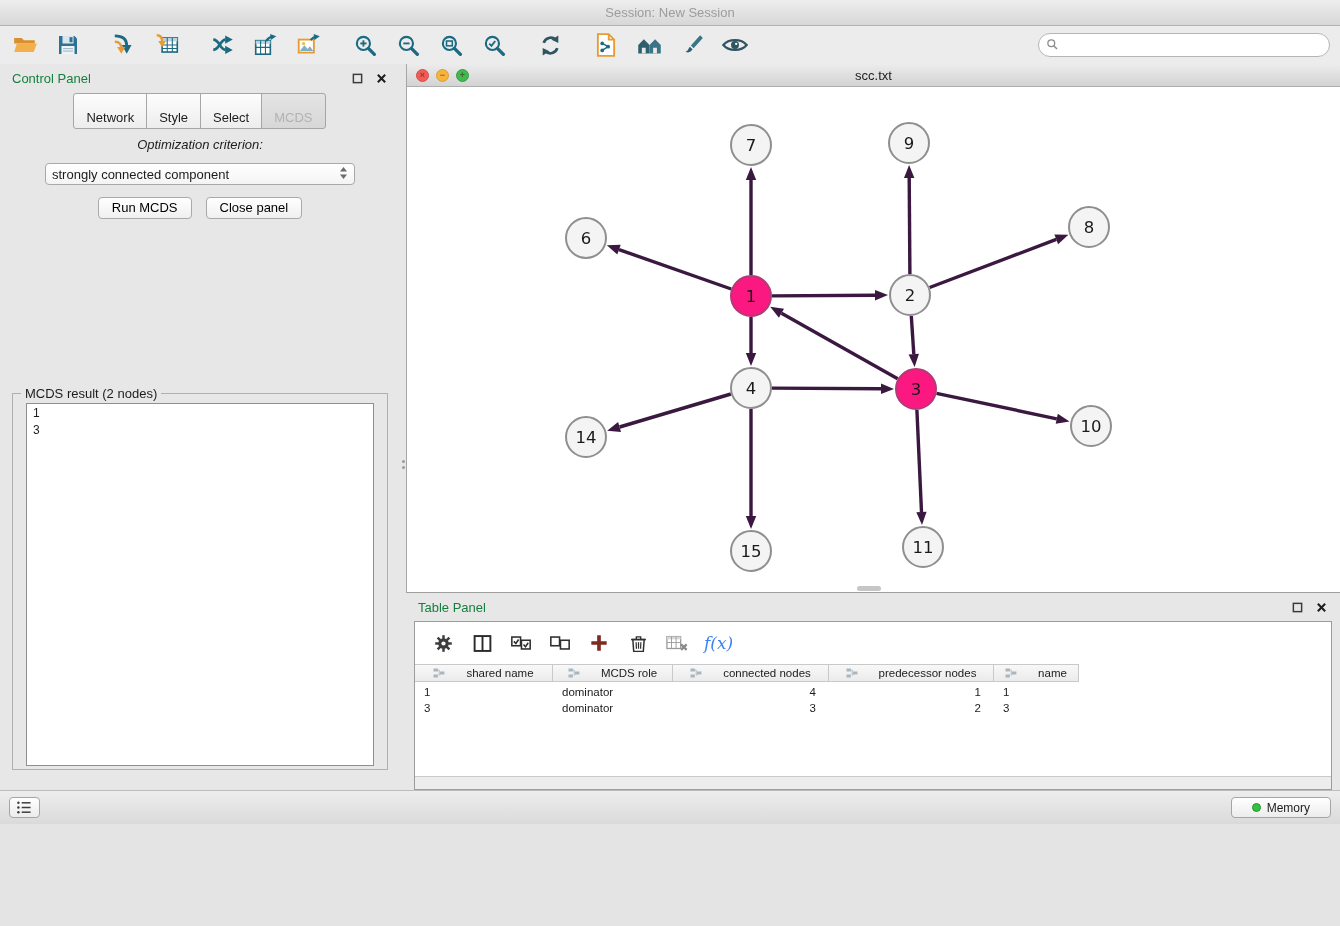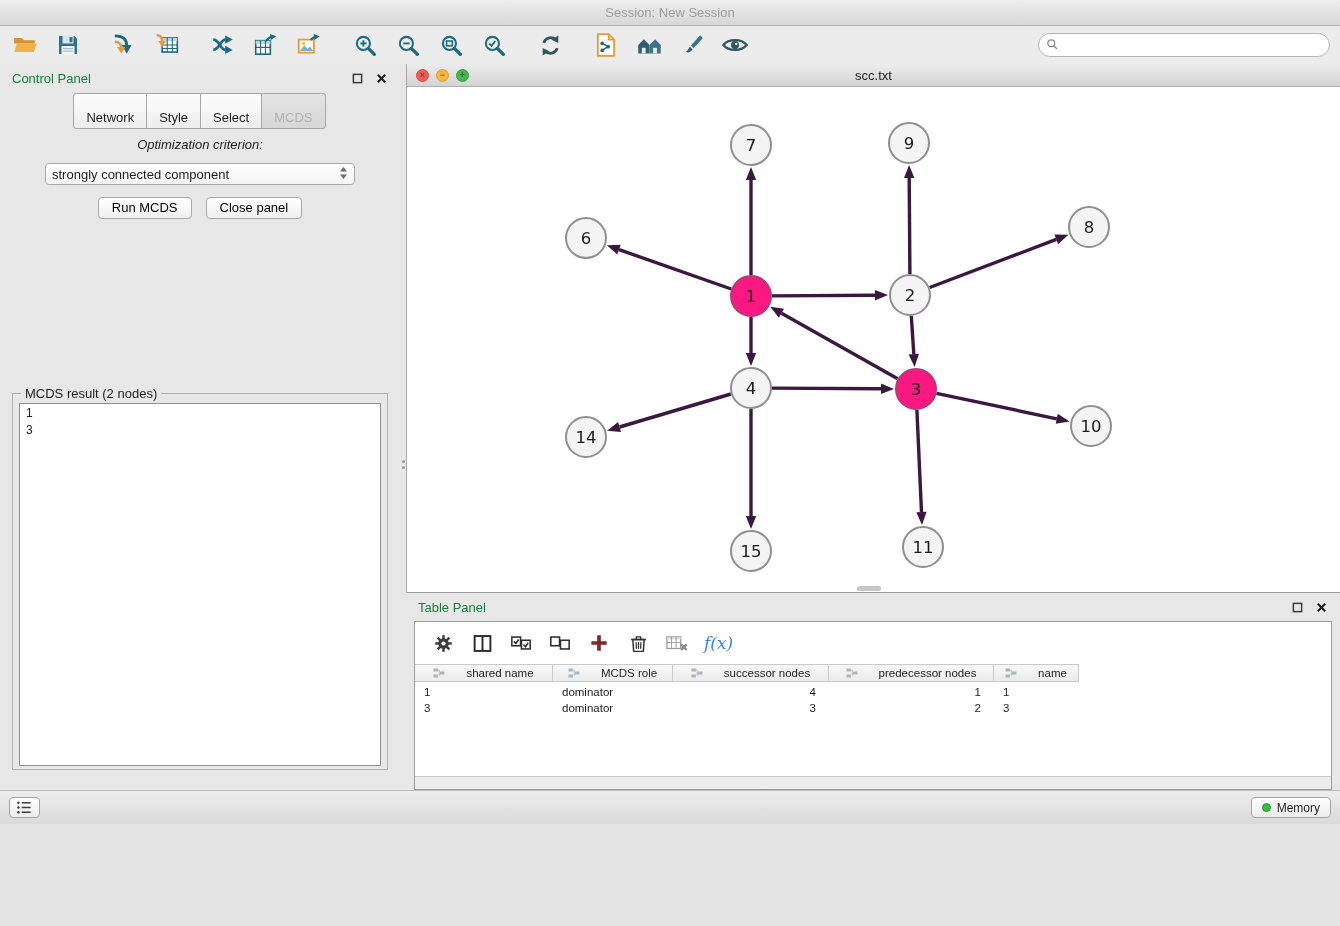--- a/index.html
+++ b/index.html
@@ -31,21 +31,21 @@
   .seg-tab:last-child { border-radius:0 3px 3px 0; }
   .seg-tab.active { color:#b2b2b2; background:linear-gradient(#e4e4e4,#d7d7d7); }
 
   .cp-body { flex:1; display:flex; flex-direction:column; min-height:0; }
   .opt-label { text-align:center; margin-top:4px; font-size:13px;font-style:italic; }
   .mac-select { width:310px; height:22px; margin:11px auto 0; background:linear-gradient(#ffffff,#f4f4f4); border:1px solid #a9a9a9; border-radius:4px; display:flex; align-items:center; padding:0 6px 0 6px; font-size:13px; cursor:pointer; }
   .mac-select .sel-text { flex:1; }
   .btn-row { display:flex; justify-content:center; gap:14px; margin-top:12px; }
   .mac-btn { background:linear-gradient(#ffffff,#f0f0f0); border:1px solid #a9a9a9; border-radius:4px; padding:2px 13px 3px; font-size:13px; font-family:inherit; cursor:pointer; }
 
-  .result-group { margin:auto 12px 20px; height:377px; border:1px solid #b0b0b0; position:relative; padding:9px 6px 3px; background:#e7e7e7; }
+  .result-group { margin:auto 12px 20px; height:377px; border:1px solid #b0b0b0; position:relative; padding:9px 13px 3px; background:#e7e7e7; }
   .result-label { position:absolute; top:-8px; left:8px; background:#e7e7e7; padding:0 4px; font-size:13px; }
   .result-box { width:100%; height:100%; background:#fff; border:1px solid #8f8f8f; font-size:12px; line-height:17px; padding:1px 6px; white-space:pre-line; overflow:auto; cursor:text; }
 
   .splitter { width:6px; background:#e7e7e7; position:relative; flex:0 0 auto; cursor:col-resize; }
   .splitter .dot { position:absolute; left:2px; width:3px; height:3px; border-radius:50%; background:#9a9a9a; }
 
   .right-col { width:934px; display:flex; flex-direction:column; min-width:0; }
   .network-window { height:529px; display:flex; flex-direction:column; background:#fff; border-left:1px solid #a6a6a6; border-bottom:1px solid #9f9f9f; flex:0 0 auto; }
   .win-titlebar { height:23px; background:linear-gradient(#ececec,#d3d3d3); border-bottom:1px solid #aeaeae; display:flex; align-items:center; justify-content:center; position:relative; font-size:13px; flex:0 0 auto; }
   .traffic { position:absolute; left:9px; top:0; height:100%; display:flex; align-items:center; gap:7px; }
@@ -69,21 +69,21 @@
   .tp-row { display:flex; height:16px; align-items:center; font-size:11.5px; cursor:default; }
   .tp-cell { white-space:nowrap; overflow:hidden; }
   .tp-cell.align-left { text-align:left; padding-left:9px; }
   .tp-cell.align-right { text-align:right; padding-right:13px; }
   .tp-filler { flex:1; }
   .tp-bottomstrip { height:13px; background:#ededed; border-top:1px solid #c9c9c9; flex:0 0 auto; }
   .tp-tabs-row { height:30px; display:flex; align-items:center; justify-content:center; flex:0 0 auto; }
 
   .statusbar { height:34px; background:linear-gradient(#ededed,#dadada); border-top:1px solid #bcbcbc; display:flex; align-items:center; padding:0 9px; flex:0 0 auto; }
   .status-btn { background:linear-gradient(#ffffff,#ececec); border:1px solid #a5a5a5; border-radius:4px; height:21px; display:flex; align-items:center; justify-content:center; padding:0 6px; cursor:pointer; font-size:12px; }
-  .memory-btn { margin-left:auto; gap:6px; padding:0 10px; }
+  .memory-btn { margin-left:auto; gap:6px; padding:0 20px; }
   .mem-dot { width:9px; height:9px; border-radius:50%; background:#33c13e; border:1px solid #23962e; }
 </style>
 </head>
 <body>
 
 <div class="app">
 
   <div class="titlebar">
     <span>Session: New Session</span>
   </div>
@@ -507,21 +507,21 @@
                 </svg>
                 <span>MCDS role</span>
               </div>
               <div class="tp-header-cell" style="width: 156px;">
                 <svg width="12" height="11" viewBox="0 0 12 11">
                   <rect x="0.5" y="0.5" width="4.4" height="3" fill="#a9b6be"></rect>
                   <rect x="0.5" y="6.5" width="4.4" height="3" fill="#a9b6be"></rect>
                   <rect x="7" y="3.5" width="4.4" height="3" fill="#a9b6be"></rect>
                   <path d="M5.2 2 h1 v5 h1" fill="none" stroke="#9aa8b0" stroke-width="0.7"></path>
                 </svg>
-                <span>successor nodes</span>
+                <span>connected nodes</span>
               </div>
               <div class="tp-header-cell" style="width: 165px;">
                 <svg width="12" height="11" viewBox="0 0 12 11">
                   <rect x="0.5" y="0.5" width="4.4" height="3" fill="#a9b6be"></rect>
                   <rect x="0.5" y="6.5" width="4.4" height="3" fill="#a9b6be"></rect>
                   <rect x="7" y="3.5" width="4.4" height="3" fill="#a9b6be"></rect>
                   <path d="M5.2 2 h1 v5 h1" fill="none" stroke="#9aa8b0" stroke-width="0.7"></path>
                 </svg>
                 <span>predecessor nodes</span>
               </div>

